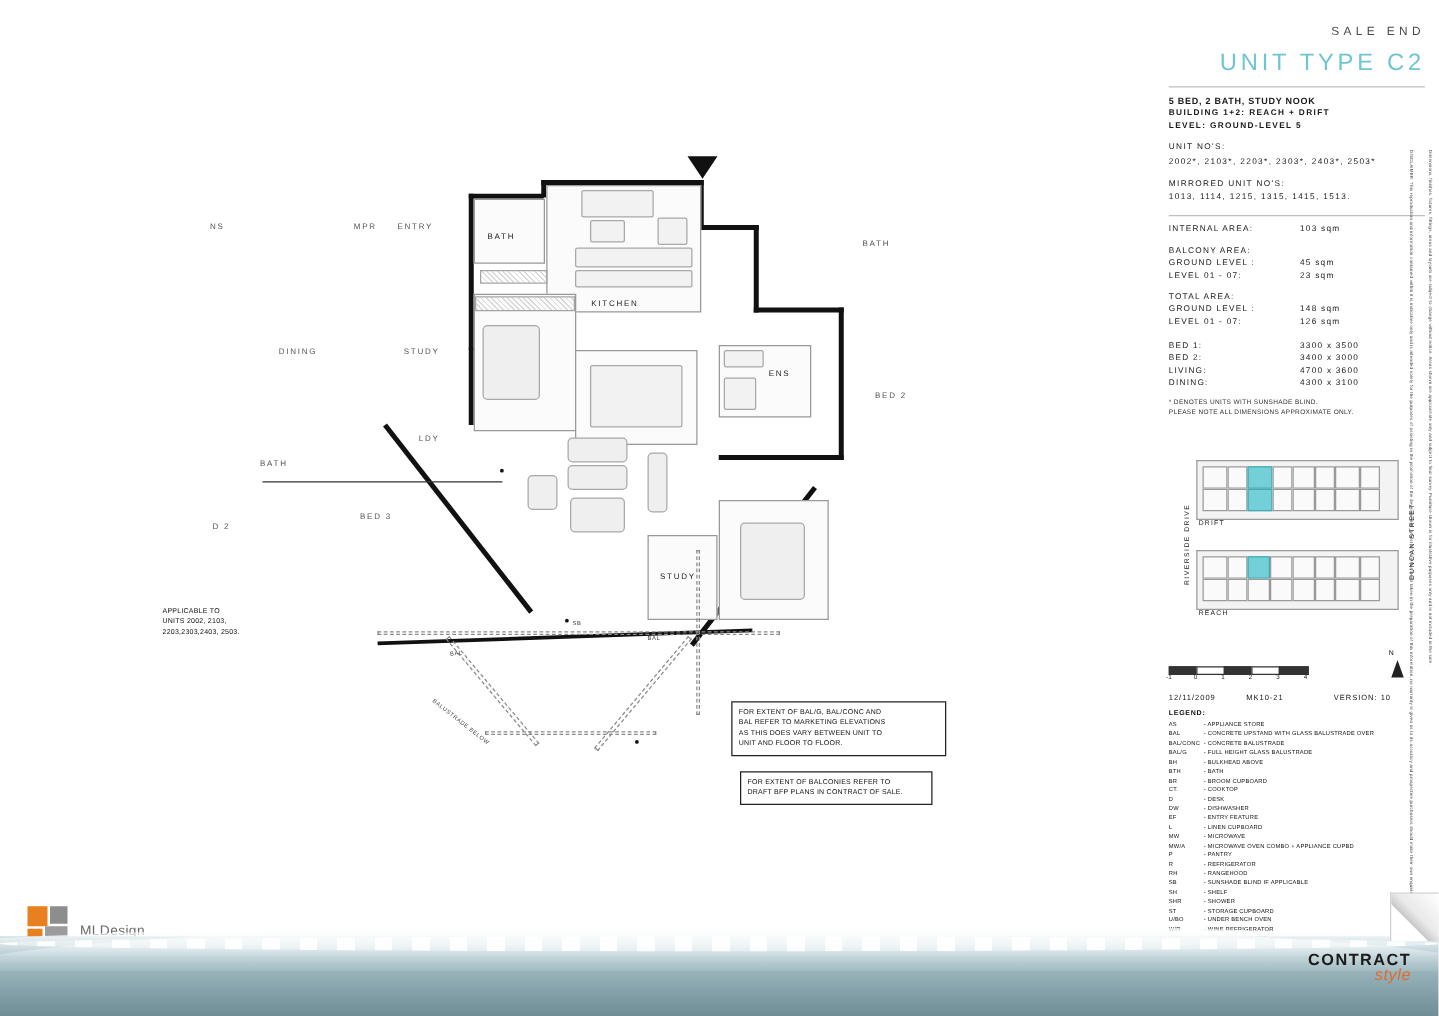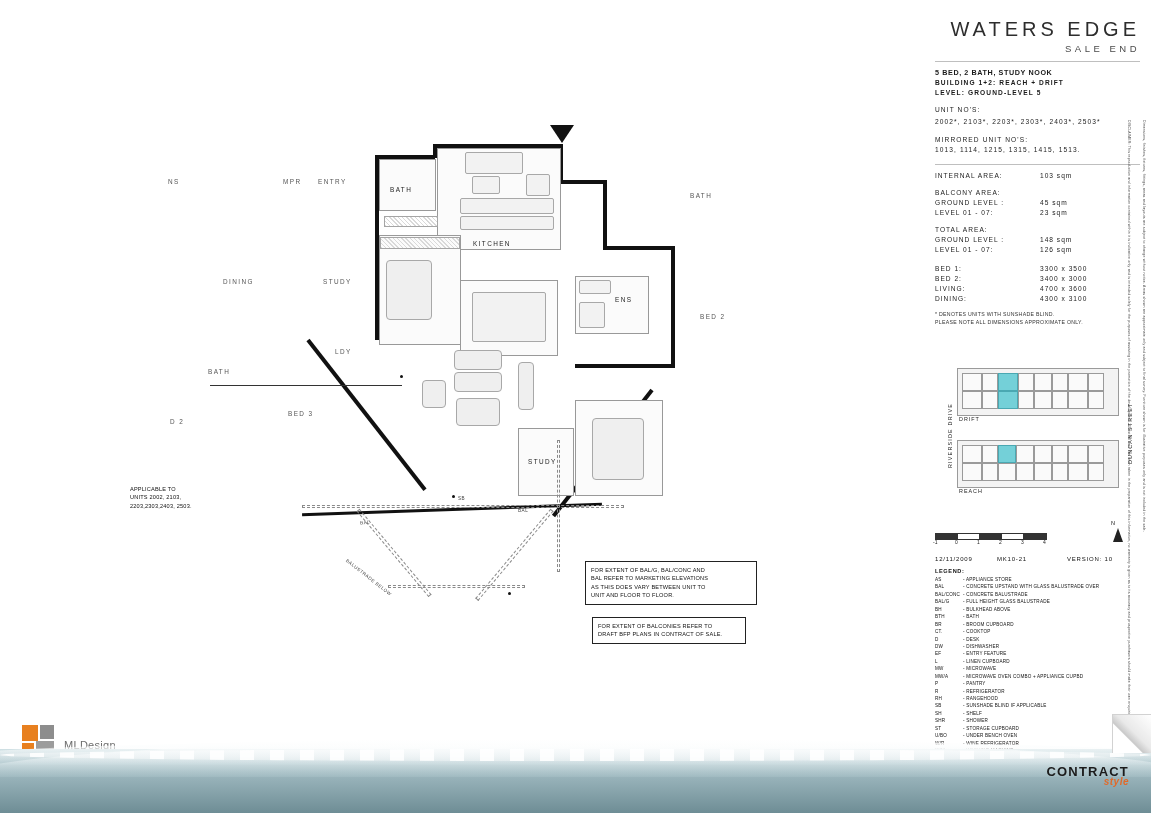--- a/index.html
+++ b/index.html
@@ -74,21 +74,21 @@
   .water .w3{position:absolute;left:-120px;bottom:48px;width:1400px;height:26px;background:linear-gradient(180deg,rgba(255,255,255,0.9),rgba(205,224,228,0.15));border-radius:50% 50% 0 0 / 100% 100% 0 0;}
   .water .foam{position:absolute;left:0;bottom:52px;width:1151px;height:12px;background:repeating-linear-gradient(90deg,rgba(255,255,255,0.9) 0 14px,rgba(255,255,255,0.35) 14px 30px);border-radius:50%;filter:blur(0.6px);}
 
   .mldesign{position:absolute;left:22px;bottom:88px;width:110px;}
   .ml-sq{position:absolute;}
   .ml-txt{position:absolute;left:42px;top:14px;font-size:11px;color:#6b6b6b;letter-spacing:0.3px;}
   .ml-sub{position:absolute;left:44px;top:27px;font-size:3.6px;color:#8a8a8a;letter-spacing:0.4px;line-height:1.5;}
 
   .pradella{position:absolute;right:22px;bottom:26px;text-align:right;}
   .pradella .p1{font-size:13px;font-weight:bold;letter-spacing:1.2px;color:#1b1b1b;}
-  .pradella .p2{font-size:10px;color:#e06a2a;font-style:italic;margin-top:-3px;letter-spacing:0.5px;font-weight:bold;}
+  .pradella .p2{font-size:13px;color:#e06a2a;font-style:italic;margin-top:-3px;letter-spacing:0.5px;}
 
   .curl{position:absolute;right:0;bottom:60px;width:38px;height:38px;background:linear-gradient(225deg,#ffffff 0%,#e9e9e9 45%,#c9c9c9 60%,#ffffff 62%);border-left:1px solid #d2d2d2;border-top:1px solid #d2d2d2;}
 </style>
 </head>
 <body>
 
 <div class="page">
 
   <div class="plan">
 
@@ -189,23 +189,23 @@
 
   <div class="callout" style="left:585px;top:561px;width:160px;white-space:pre-line;">FOR EXTENT OF BAL/G, BAL/CONC AND
 BAL REFER TO MARKETING ELEVATIONS
 AS THIS DOES VARY BETWEEN UNIT TO
 UNIT AND FLOOR TO FLOOR.</div>
   <div class="callout" style="left:592px;top:617px;width:142px;white-space:pre-line;">FOR EXTENT OF BALCONIES REFER TO
 DRAFT BFP PLANS IN CONTRACT OF SALE.</div>
 
   <div class="rpanel">
     <div class="brand">
-      <div class="b1">WATERS EDGE</div>
       <div class="b2">SALE END</div>
     </div>
+    <div class="unittype">UNIT TYPE C2</div>
     <div class="rule"></div>
 
     <div class="blk bold" style="font-size:7.2px;">5 BED, 2 BATH, STUDY NOOK</div>
     <div class="blk bold spaced">BUILDING 1+2: REACH + DRIFT</div>
     <div class="blk bold spaced">LEVEL: GROUND-LEVEL 5</div>
 
     <div class="blk spaced mt9" style="display:inline;">UNIT NO'S:</div>
     <div class="blk spaced" style="margin-top:1px;">2002*, 2103*, 2203*, 2303*, 2403*, 2503*</div>
 
     <div class="blk spaced mt9">MIRRORED UNIT NO'S:</div>

